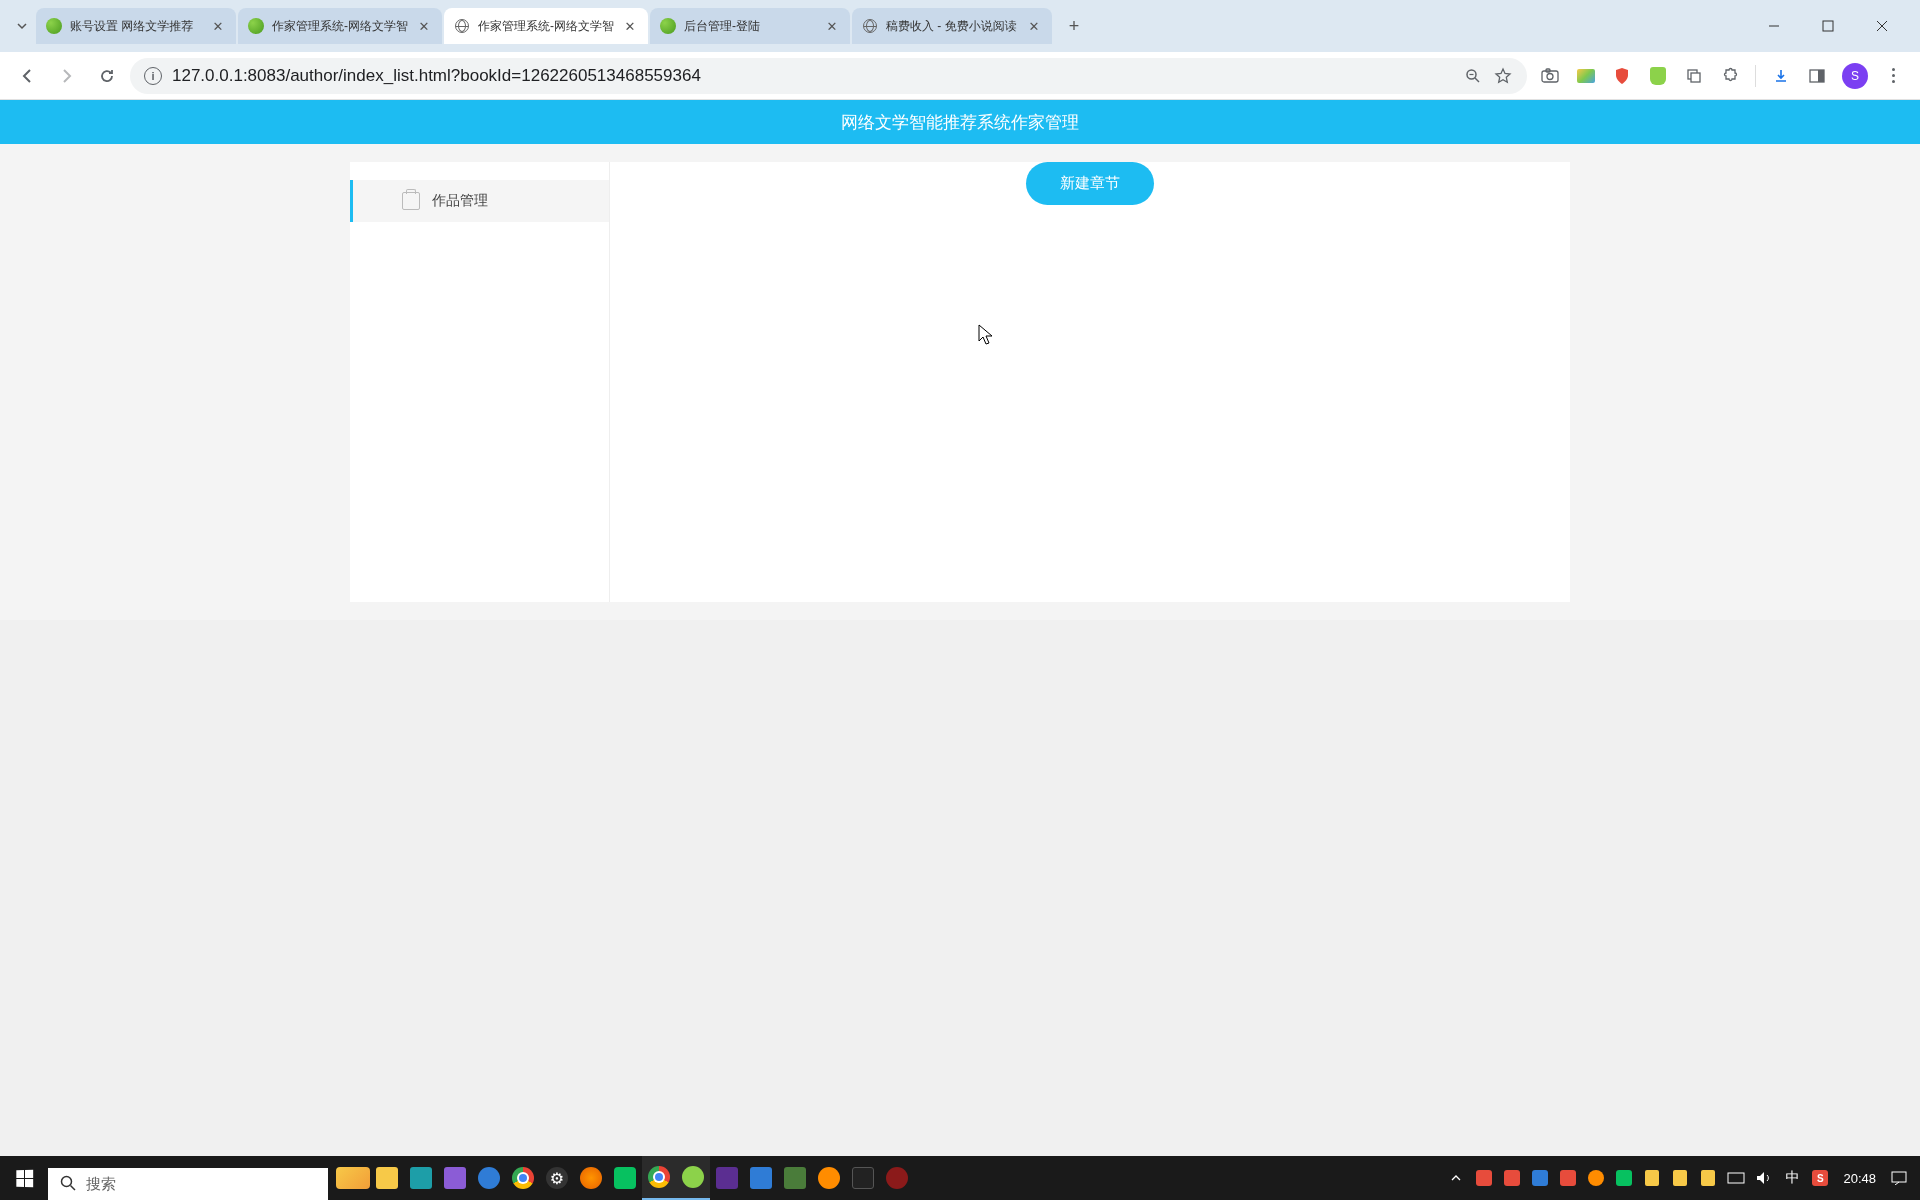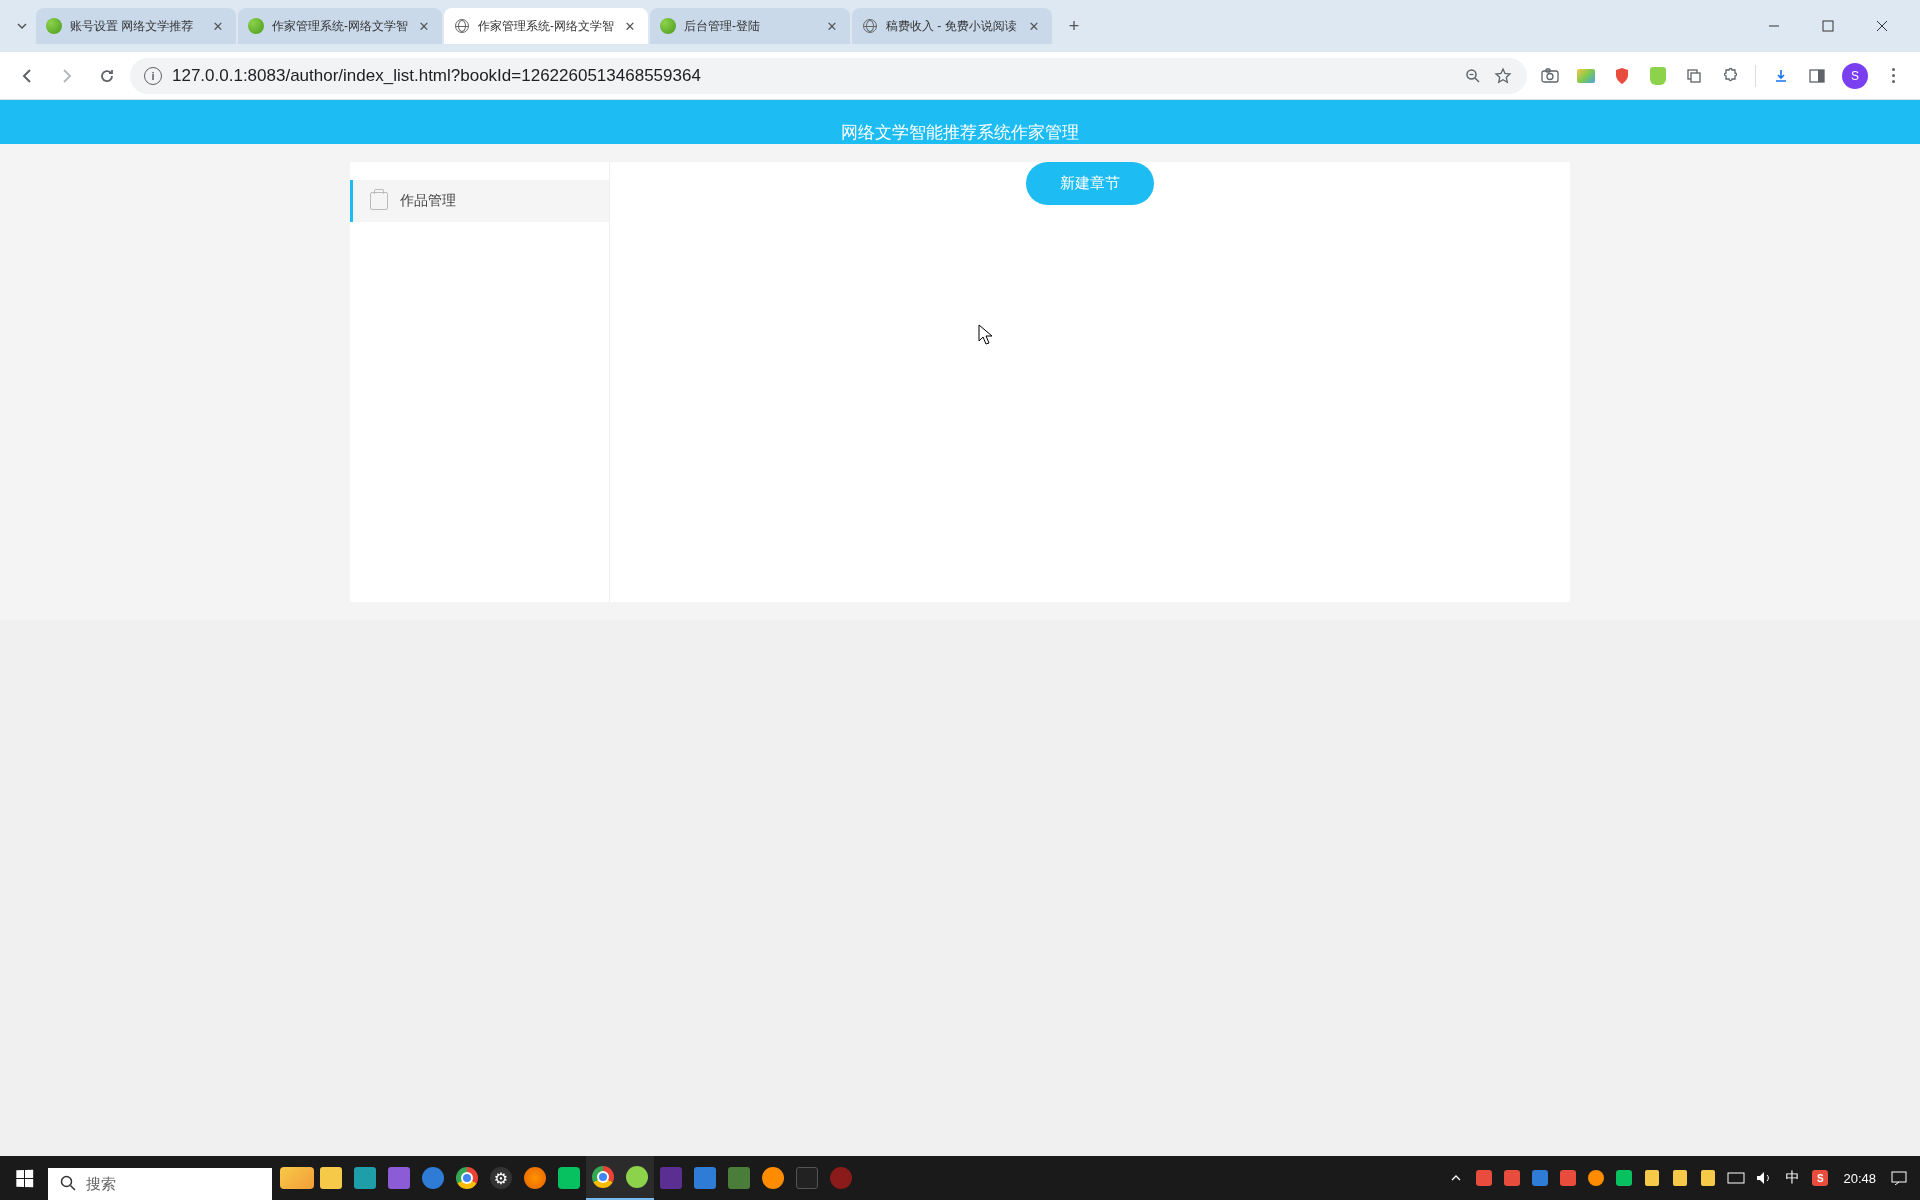--- a/index.html
+++ b/index.html
@@ -29,43 +29,43 @@
 .url-text { font-size: 17px; color: #202124; flex: 1; }
 .addr-icon { width: 20px; height: 20px; display: flex; align-items: center; justify-content: center; color: #5f6368; cursor: pointer; }
 .ext-row { display: flex; align-items: center; gap: 14px; padding: 0 6px; }
 .ext-icon { width: 22px; height: 22px; display: flex; align-items: center; justify-content: center; cursor: pointer; }
 .ext-sep { width: 1px; height: 22px; background: #ddd; }
 .avatar { width: 26px; height: 26px; border-radius: 50%; background: #7b3ff2; color: #fff; display: flex; align-items: center; justify-content: center; font-size: 12px; }
 .kebab { display: flex; flex-direction: column; gap: 3px; }
 .kebab div { width: 3px; height: 3px; background: #5f6368; border-radius: 50%; }
 
 
-.page-header { background: #1dbcf2; height: 44px; display: flex; align-items: flex-end; justify-content: center; color: #fff; font-size: 17px; }
+.page-header { background: #1dbcf2; height: 44px; display: flex; align-items: center; justify-content: center; color: #fff; font-size: 17px; }
 .page-body { background: #f4f4f4; padding: 18px 0; display: flex; justify-content: center; }
 .panel { width: 1220px; height: 440px; background: #fff; display: flex; }
 .sidebar { width: 260px; border-right: 1px solid #eee; padding-top: 18px; }
-.side-item { display: flex; align-items: center; height: 42px; padding-left: 20px; gap: 12px; cursor: pointer; position: relative; }
+.side-item { display: flex; align-items: center; height: 42px; padding-left: 52px; gap: 12px; cursor: pointer; position: relative; }
 .side-item.active { background: #f5f5f5; }
 .side-item.active::before { content:""; position:absolute; left:0; top:0; bottom:0; width:3px; background:#1dbcf2; }
 .side-icon { width: 18px; height: 18px; border: 1.5px solid #bbb; border-radius: 2px; position: relative; }
 .side-icon::before { content:""; position:absolute; top:-4px; left:3px; right:3px; height:4px; border:1.5px solid #bbb; border-bottom:none; border-radius:2px 2px 0 0; }
 .side-label { font-size: 14px; color: #444; }
 .main-area { flex: 1; display: flex; align-items: flex-start; justify-content: center; }
 .primary-btn { background: #1dbcf2; color: #fff; border: none; border-radius: 22px; padding: 12px 34px; font-size: 15px; cursor: pointer; }
 
 
 .cursor { position: absolute; left: 978px; top: 324px; pointer-events: none; }
 .cursor svg { width: 18px; height: 24px; }
 
 
 .taskbar { position: absolute; bottom: 0; left: 0; right: 0; height: 44px; background: #1a1a1a; display: flex; align-items: center; }
 .start-btn { width: 48px; height: 44px; display: flex; align-items: center; justify-content: center; cursor: pointer; }
 .win-logo { display:grid; grid-template-columns:8px 8px; grid-template-rows:8px 8px; gap:1px; transform: perspective(40px) rotateY(-8deg); }
 .win-logo div { background:#fff; }
-.searchbox { width: 224px; height: 34px; background: #fff; display: flex; align-items: center; padding: 0 12px; gap: 10px; margin-top: 13px; }
+.searchbox { width: 280px; height: 34px; background: #fff; display: flex; align-items: center; padding: 0 12px; gap: 10px; margin-top: 13px; }
 .search-icon-tb { color:#333; }
 .search-ph { font-size: 15px; color: #666; }
 .task-icons { display: flex; align-items: center; height: 100%; margin-left: 8px; }
 .task-icon { width: 34px; height: 44px; display: flex; align-items: center; justify-content: center; cursor: pointer; }
 .task-icon.active { border-bottom: 2px solid #76b9ed; background: rgba(255,255,255,0.08); }
 .ti-box { width: 22px; height: 22px; border-radius: 3px; }
 .tray { margin-left: auto; display: flex; align-items: center; gap: 6px; padding-right: 10px; color: #fff; font-size: 12px; }
 .tray-icon { width: 22px; height: 22px; display: flex; align-items: center; justify-content: center; cursor:pointer; }
 .clock { font-size: 13px; padding: 0 6px; }
 </style>

